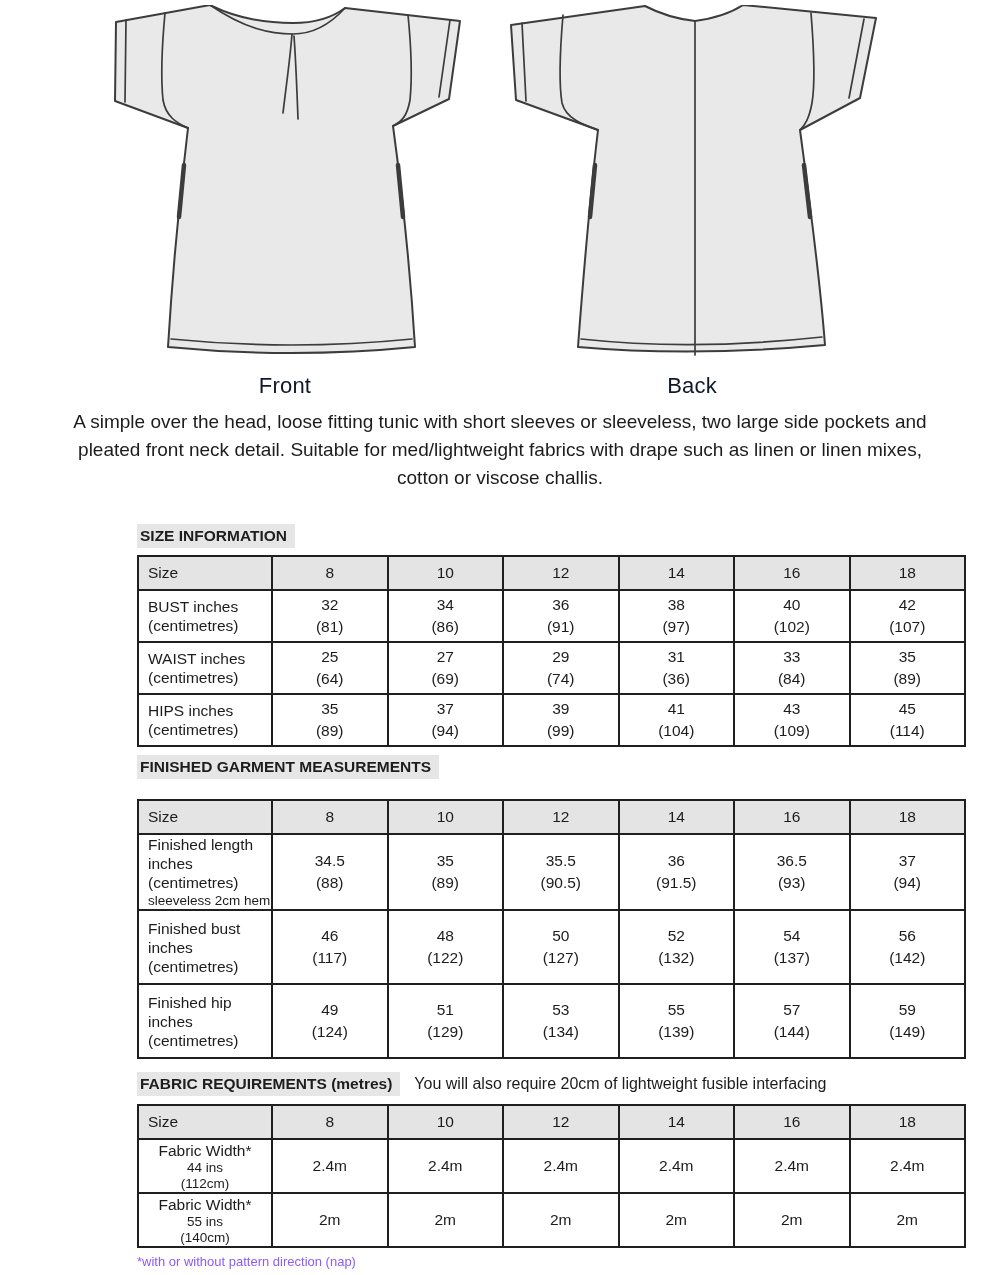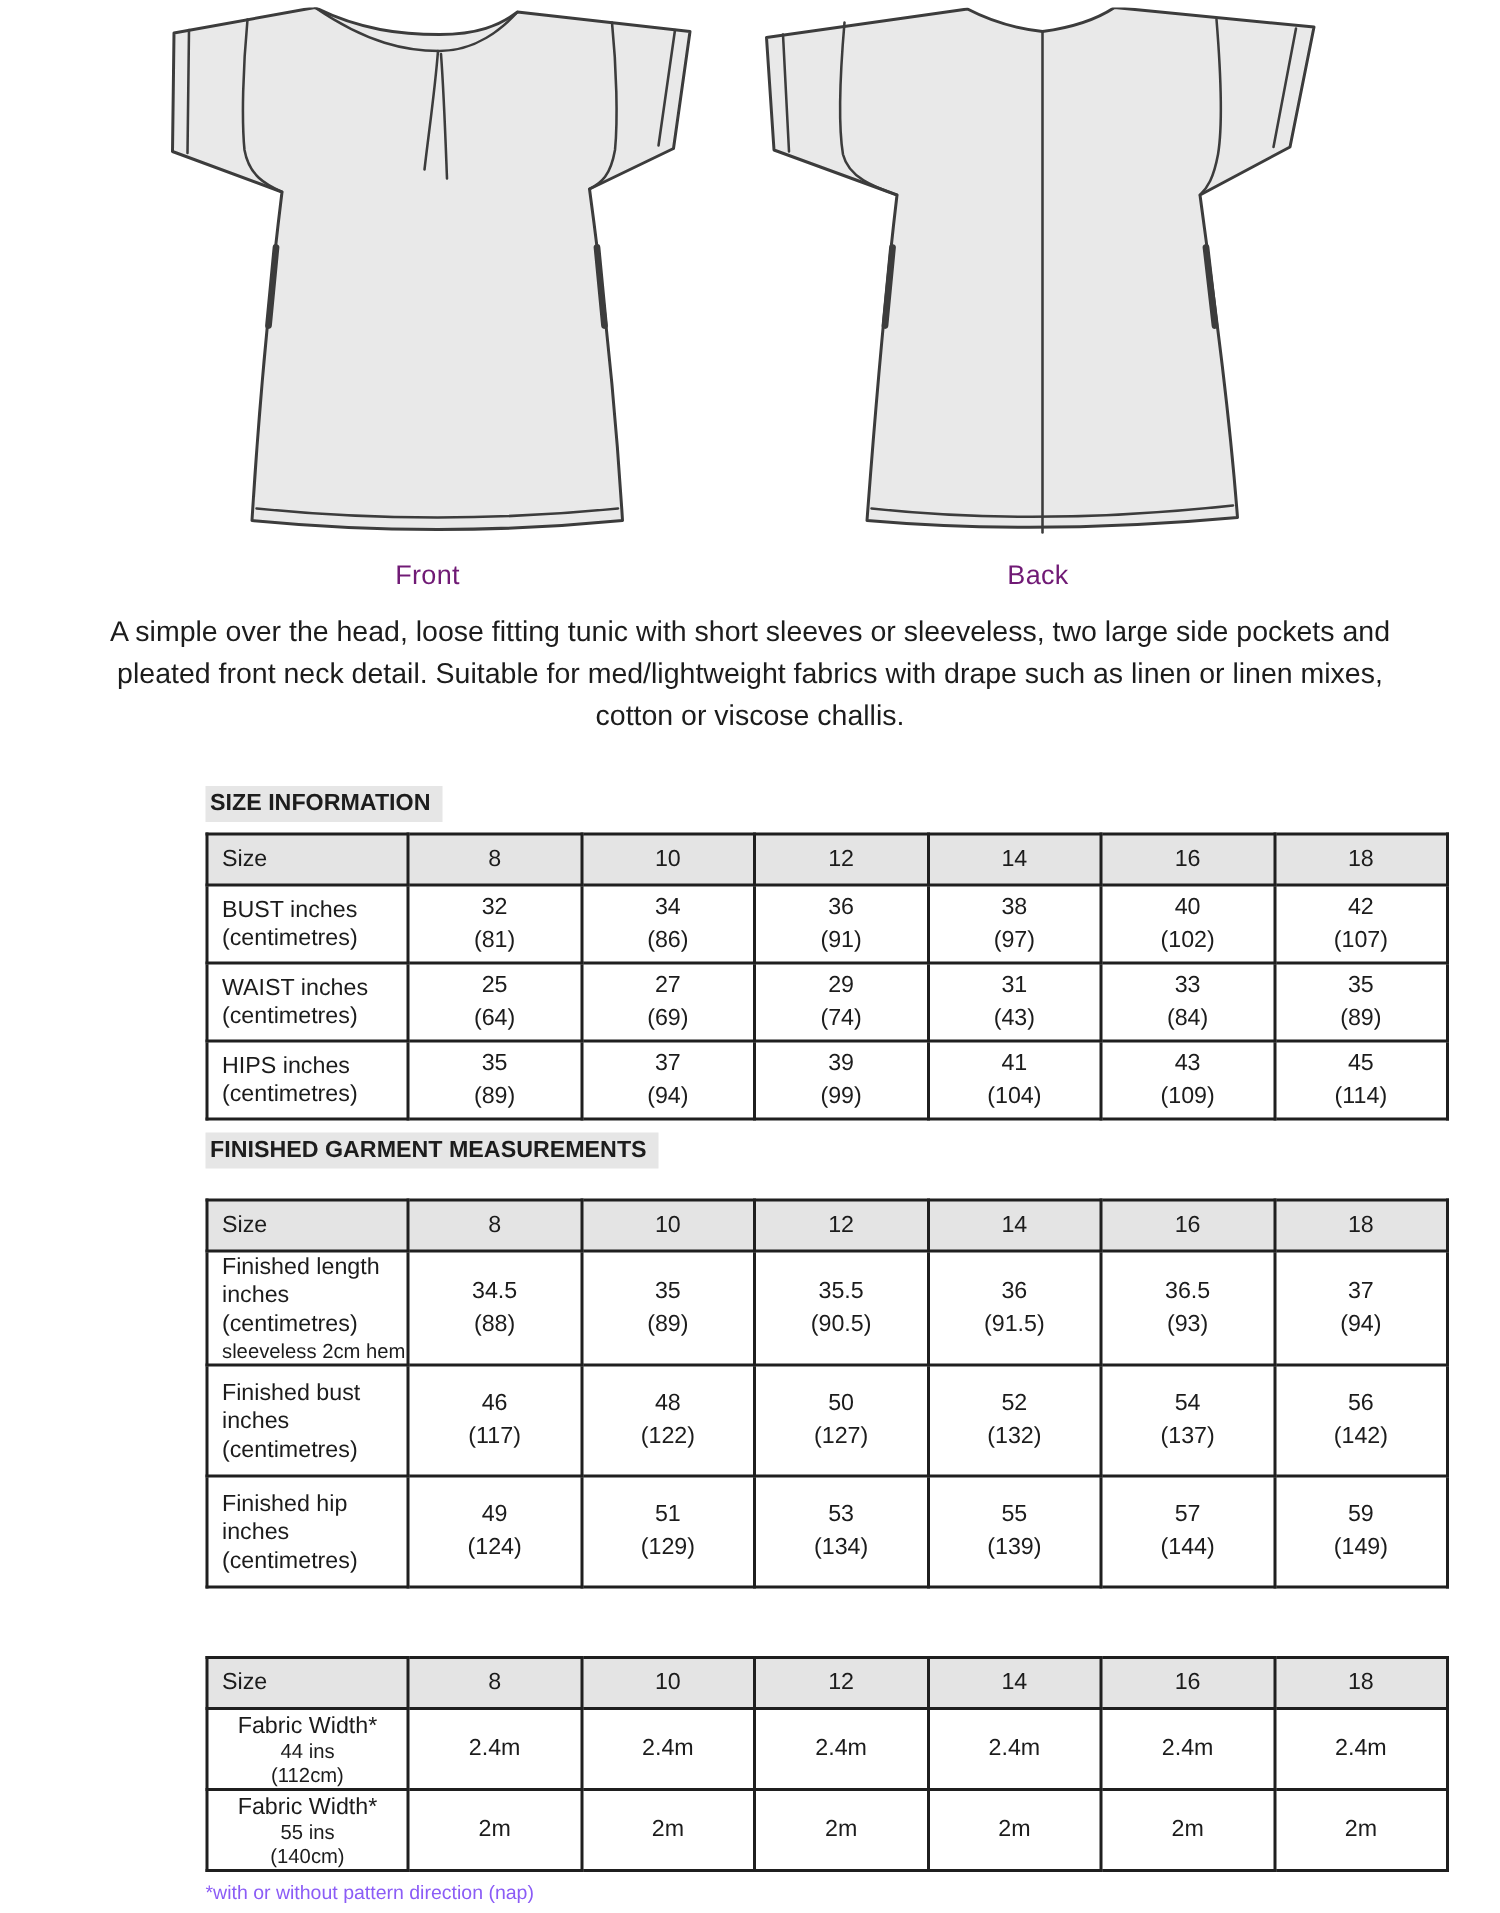--- a/index.html
+++ b/index.html
@@ -11,21 +11,21 @@
     --text:#1d1d1d;
   }
   html,body{margin:0;padding:0;background:#fff;}
   body{font-family:"Liberation Sans", sans-serif;color:var(--text);}
   .page{position:relative;width:1000px;height:1275px;background:#fff;overflow:hidden;}
 
   .figure{position:absolute;top:5px;}
   .figure svg{display:block;}
   #front-fig{left:105px;width:360px;}
   #back-fig{left:506px;width:372px;}
-  .fig-label{position:absolute;top:373px;text-align:center;font-size:18px;letter-spacing:.2px;color:#701a75;}
+  .fig-label{position:absolute;top:373px;text-align:center;font-size:22px;letter-spacing:.2px;color:#0f172a;}
   #front-label{left:105px;width:360px;}
   #back-label{left:506px;width:372px;}
 
   .description{position:absolute;top:408px;left:70px;width:860px;text-align:center;
     font-size:19px;line-height:28px;color:#1c1c1c;}
 
   .section-heading{position:absolute;left:137px;font-size:15.5px;font-weight:bold;white-space:nowrap;}
   .section-heading .hl{background:var(--hl-bg);padding:3px 8px 3px 3px;display:inline-block;}
   .heading-note{font-weight:normal;font-size:16px;margin-left:14px;color:#1c1c1c;}
 
@@ -176,21 +176,21 @@
           <td>
             <div class="ln">27</div>
             <div class="ln">(69)</div>
           </td>
           <td>
             <div class="ln">29</div>
             <div class="ln">(74)</div>
           </td>
           <td>
             <div class="ln">31</div>
-            <div class="ln">(43)</div>
+            <div class="ln">(36)</div>
           </td>
           <td>
             <div class="ln">33</div>
             <div class="ln">(84)</div>
           </td>
           <td>
             <div class="ln">35</div>
             <div class="ln">(89)</div>
           </td>
         </tr>
@@ -342,20 +342,23 @@
             <div class="ln">(144)</div>
           </td>
           <td>
             <div class="ln">59</div>
             <div class="ln">(149)</div>
           </td>
         </tr>
       </tbody>
     </table>
 
+  <div class="section-heading" id="heading-2">
+    <span class="hl">FABRIC REQUIREMENTS (metres)</span><span class="heading-note">You will also require 20cm of lightweight fusible interfacing</span>
+  </div>
   <table class="tbl" id="table-2">
       <colgroup>
         <col class="col-first">
         <col>
         <col>
         <col>
         <col>
         <col>
         <col>
       </colgroup>

